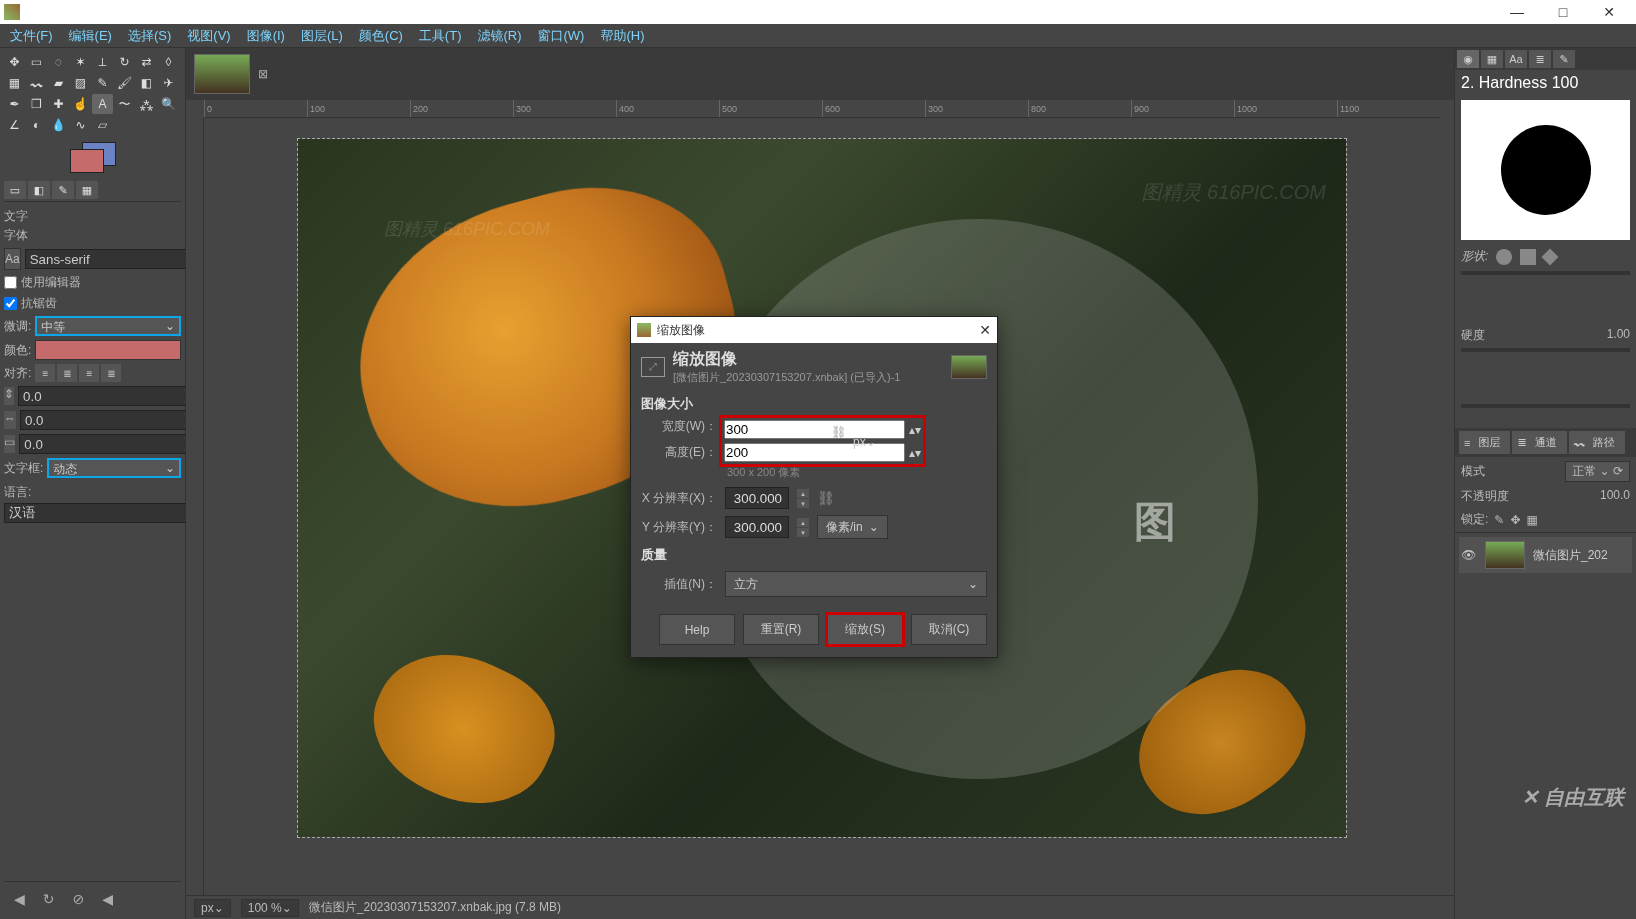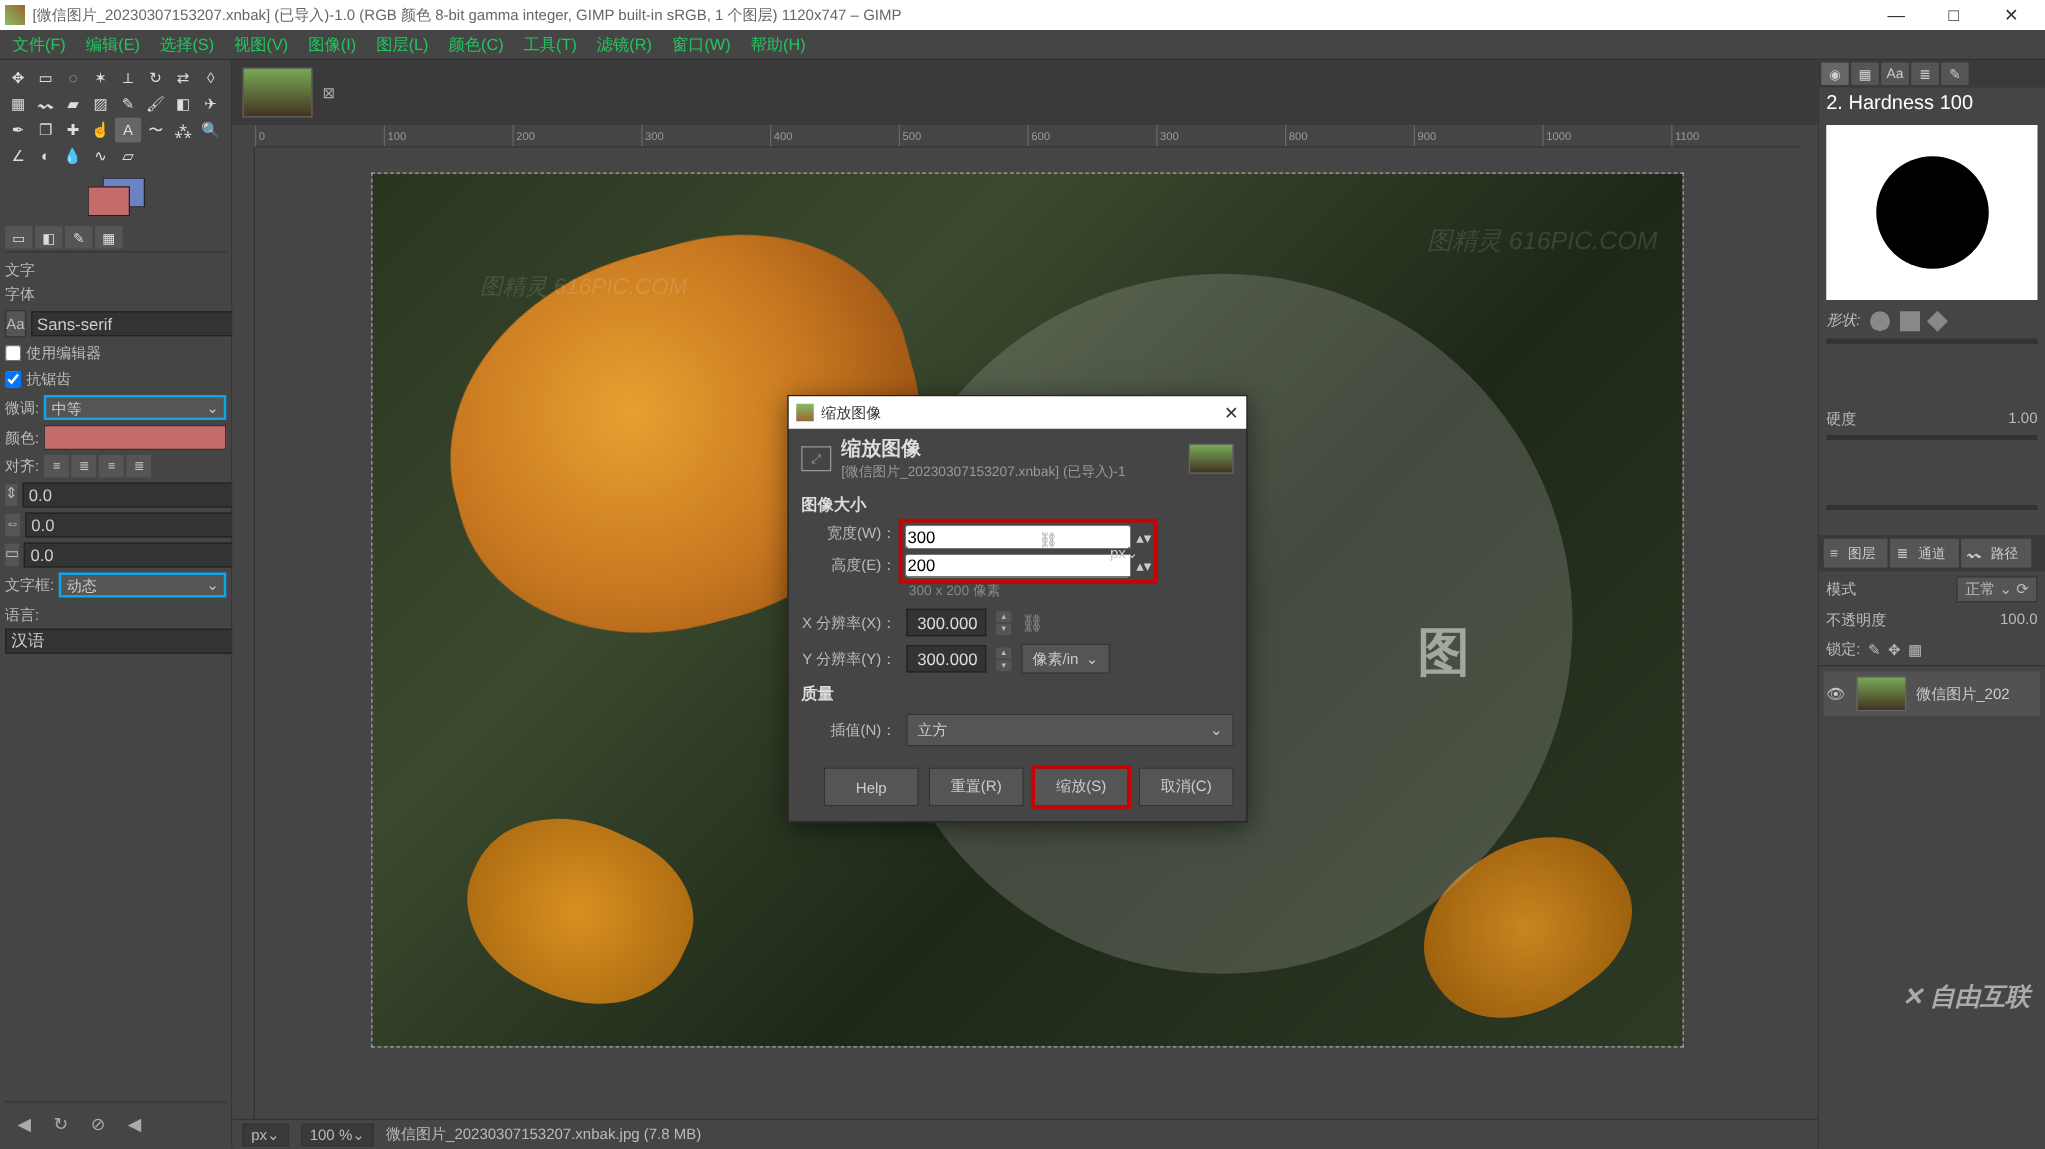--- a/index.html
+++ b/index.html
@@ -27,21 +27,21 @@
 .titlebar .ctrl span { width: 46px; text-align: center; color: #333; font-size: 14px; }
 .menubar {
   background: #454545;
   height: 24px;
   display: flex;
   align-items: center;
   padding: 0 4px;
   gap: 4px;
   border-bottom: 1px solid #333;
 }
-.menubar span { padding: 0 6px; color: #22c55e; font-size: 13px; }
+.menubar span { padding: 0 6px; color: #7dd3fc; font-size: 13px; }
 .main { display: flex; height: calc(100% - 48px); }
 .left { width: 186px; background: #454545; border-right: 1px solid #333; padding: 4px; display: flex; flex-direction: column; }
 .toolbox { display: flex; flex-wrap: wrap; gap: 1px; margin-bottom: 6px; }
 .toolbox .t { width: 21px; height: 20px; background: #454545; color: #ddd; display: flex; align-items: center; justify-content: center; font-size: 12px; border-radius: 2px; }
 .toolbox .t.sel { background: #666; }
 .swatch { display: flex; align-items: center; justify-content: center; padding: 8px 0; }
 .swatch .fg { width: 34px; height: 24px; background: #c56b6b; border: 1px solid #222; position: relative; z-index: 2; }
 .swatch .bg { width: 34px; height: 24px; background: #6b82c5; border: 1px solid #222; margin: -14px 0 0 -22px; position: relative; z-index: 1; }
 .opt-tabs { display: flex; gap: 2px; border-bottom: 1px solid #333; padding-bottom: 2px; margin-bottom: 4px;}
 .opt-tabs .tab { width: 22px; height: 18px; background: #555; color:#ddd; display:flex;align-items:center;justify-content:center;font-size:11px;}
@@ -127,21 +127,20 @@
 .dbtns { display:flex; gap:8px; padding: 14px 10px 12px 10px; justify-content:flex-end;}
 .dbtns button { background:#555; border:1px solid #333; color:#ccc; padding: 6px 0; width:76px; font-size:12px; cursor:pointer;}
 .dbtns button.hl{ outline: 3px solid #c00; outline-offset:-1px;}
 .hl-box { outline: 3px solid #c00; outline-offset:-1px; padding:3px;}
 </style>
 </head>
 <body>
 
 <div class="titlebar">
   <div class="icon"></div>
-  <span>[微信图片_20230307153207.xnbak] (已导入)-1.0 (RGB 颜色 8-bit gamma integer, GIMP built-in sRGB, 1 个图层) 1120x747 – GIMP</span>
   <div class="ctrl">
     <span>—</span>
     <span>□</span>
     <span>✕</span>
   </div>
 </div>
 
 <div class="menubar">
   <span>文件(F)</span>
   <span>编辑(E)</span>
@@ -392,21 +391,21 @@
     <div style="display:flex;align-items:center;gap:4px;">
       <input class="num" value="200" style="">
       <div class="spin"><span>▴</span><span>▾</span></div>
     </div>
   </div>
   <div style="position:absolute; left:10px; top:96px; font-size:12px; color:#bbb;">
     <div style="height:26px;display:flex;align-items:center;justify-content:flex-end;width:76px;">宽度(W)：</div>
     <div style="height:26px;display:flex;align-items:center;justify-content:flex-end;width:76px;">高度(E)：</div>
   </div>
   <span style="position:absolute; left:200px; top:108px; color:#999;" class="link">⛓</span>
-  <span class="unit" style="position:absolute; left:222px; top:118px;margin-left:35px;"><span>px</span><span>⌄</span></span>
+  <span class="unit" style="position:absolute; left:222px; top:118px;"><span>px</span><span>⌄</span></span>
 
   <div class="dnote">300 x 200 像素</div>
 
   <div class="drow">
     <span class="lbl">X 分辨率(X)：</span>
     <input class="num" value="300.000" style="">
     <div class="spin">
         <span>▴</span>
         <span>▾</span>
       </div>

